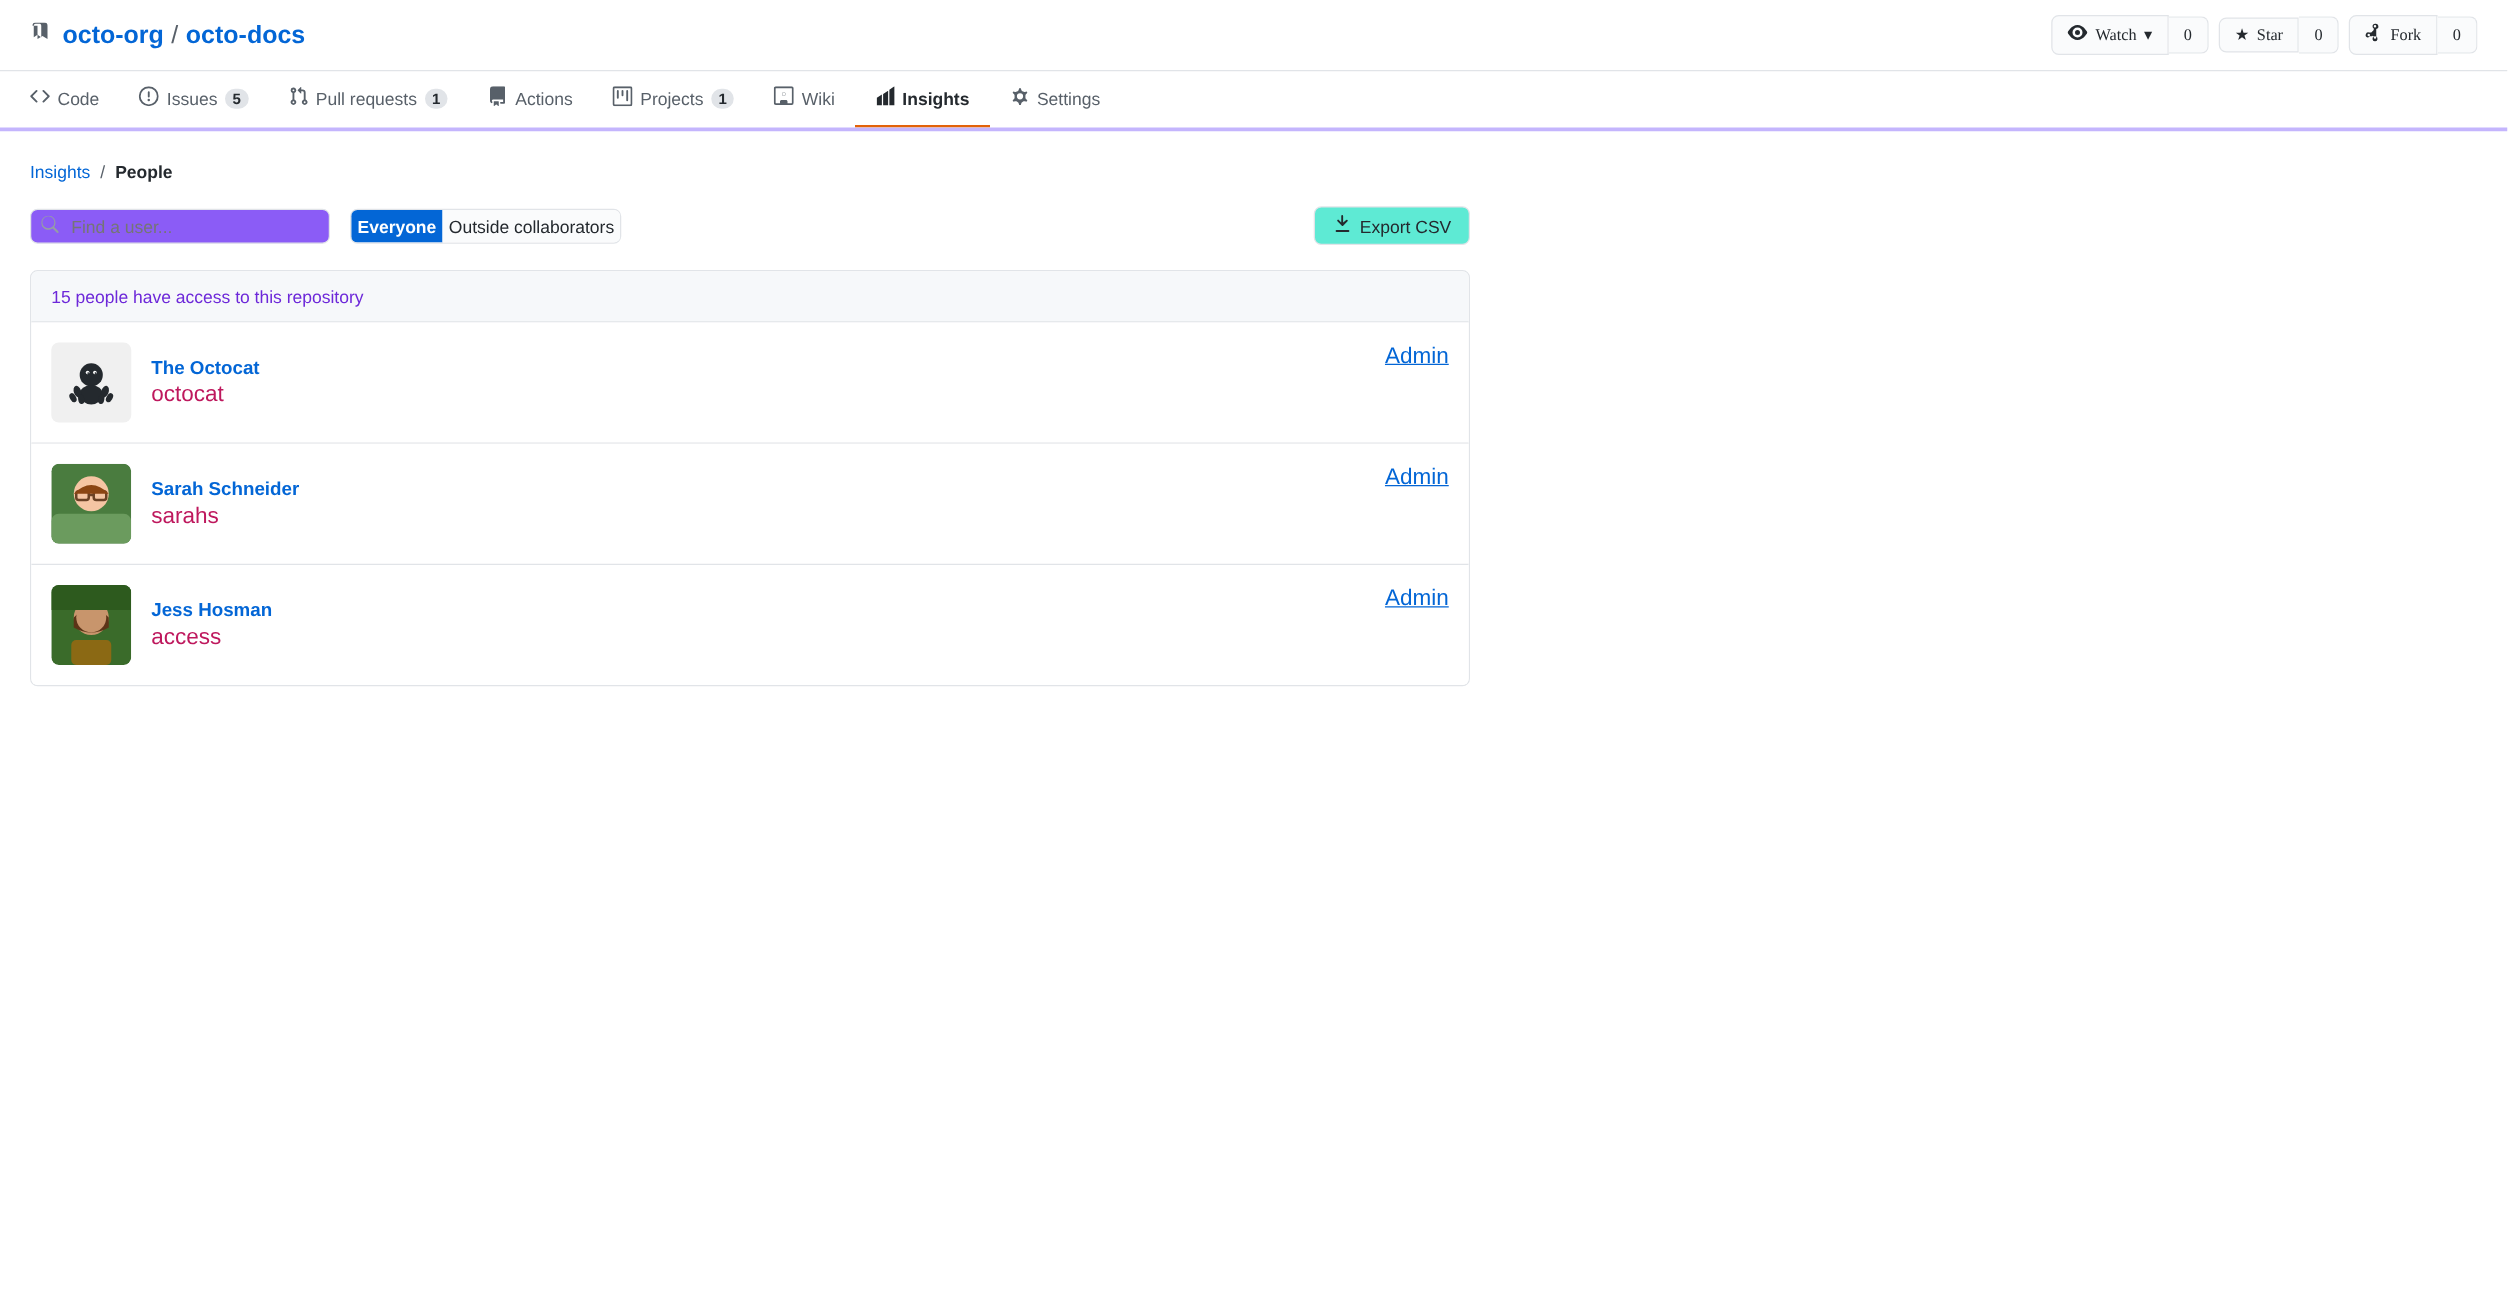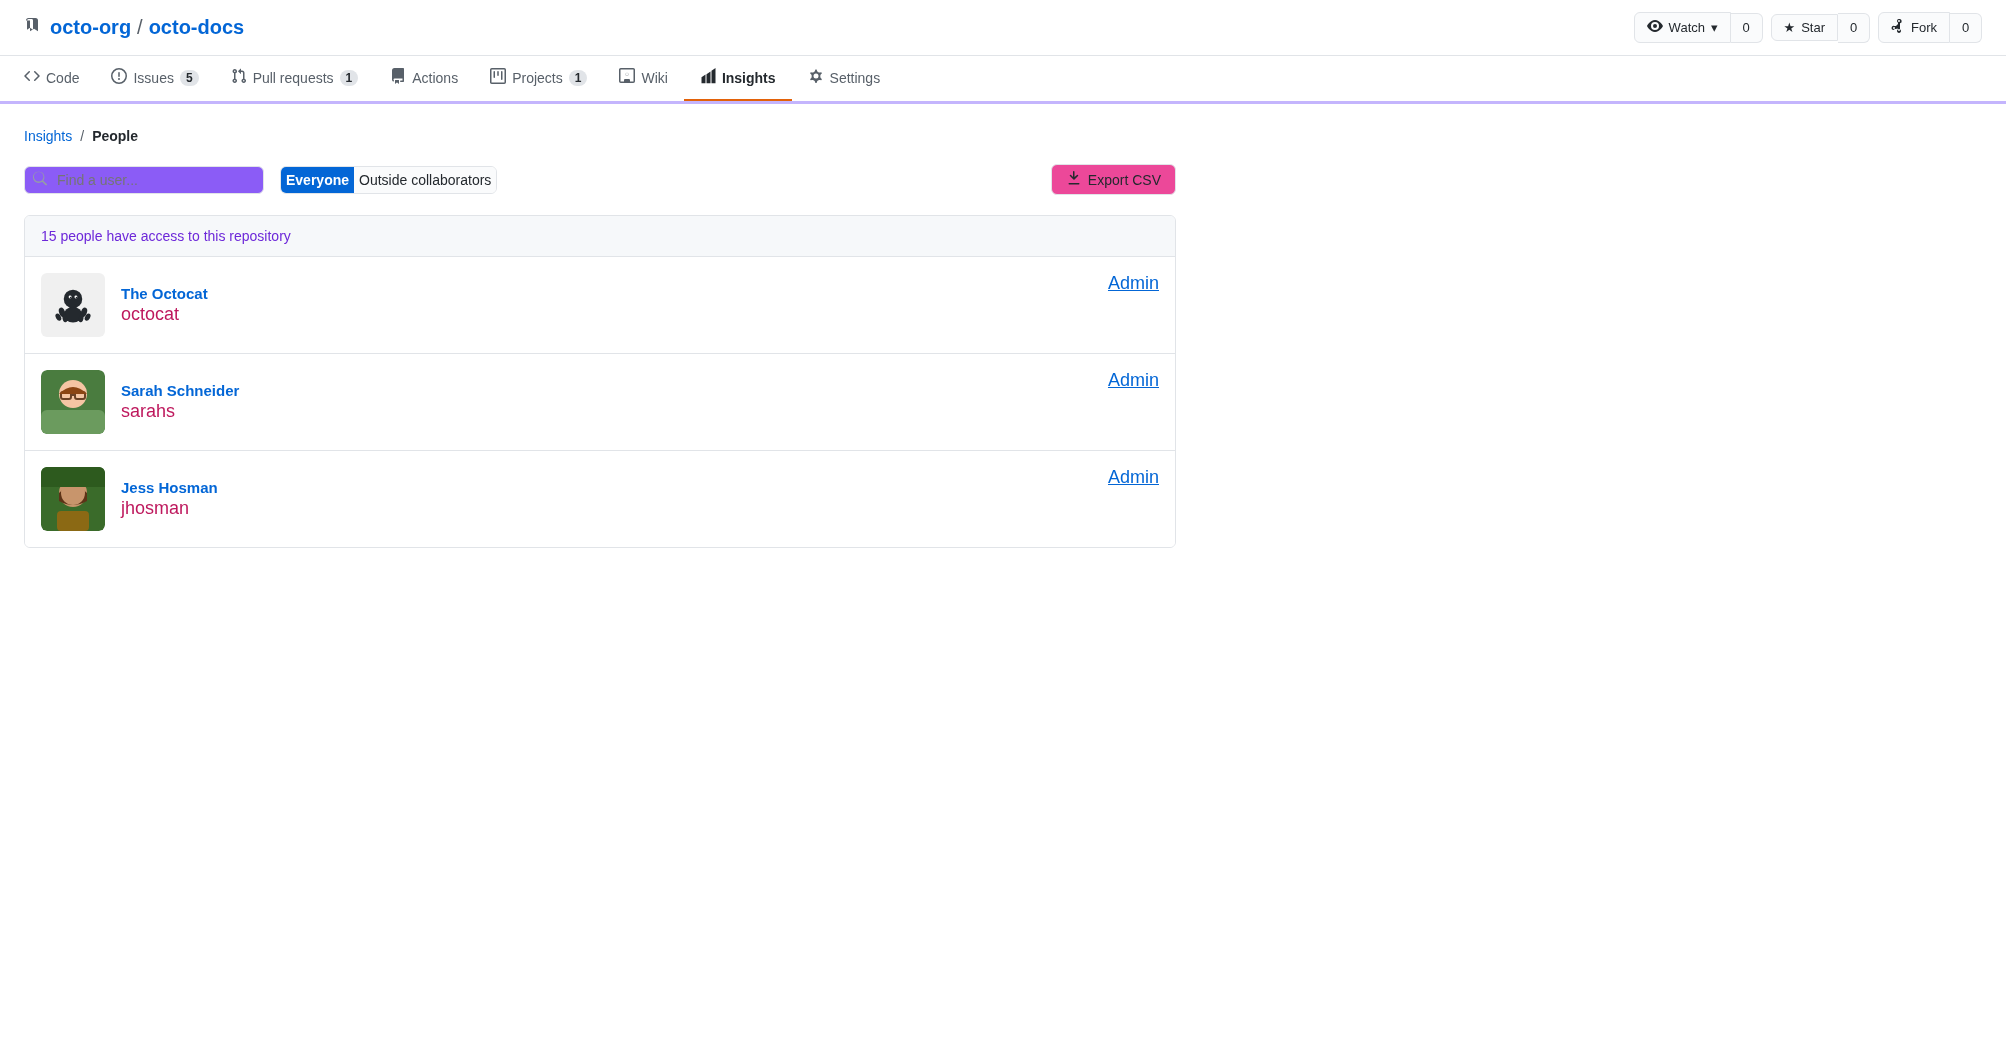--- a/index.html
+++ b/index.html
@@ -5,21 +5,21 @@
     * { box-sizing: border-box; margin: 0; padding: 0; }
     body { font-family: -apple-system, BlinkMacSystemFont, "Segoe UI", Helvetica, Arial, sans-serif; font-size: 14px; color: #24292e; background: #fff; }
 
     
     .top-bar { display: flex; align-items: center; justify-content: space-between; padding: 12px 24px; border-bottom: 1px solid #e1e4e8; }
     .repo-title { display: flex; align-items: center; gap: 6px; font-size: 20px; }
     .repo-title .org-name { color: #0366d6; text-decoration: none; font-weight: 600; }
     .repo-title .separator { color: #586069; font-weight: 300; }
     .repo-title .repo-name { color: #0366d6; text-decoration: none; font-weight: 600; }
     .repo-icon { color: #586069; margin-right: 4px; }
-    .header-actions { display: flex; align-items: center; gap: 0; }
+    .header-actions { display: flex; align-items: center; gap: 0; font-family: Liberation Serif, serif; }
     .action-btn { display: flex; align-items: center; gap: 6px; padding: 5px 12px; border: 1px solid #e1e4e8; background: #fafbfc; color: #24292e; font-size: 13px; cursor: pointer; font-family: inherit; border-radius: 6px 0 0 6px; }
     .count-badge { display: flex; align-items: center; justify-content: center; padding: 0 8px; height: 30px; border: 1px solid #e1e4e8; border-left: none; background: #fafbfc; font-size: 13px; color: #24292e; border-radius: 0 6px 6px 0; min-width: 32px; text-align: center; }
     .btn-group { display: flex; align-items: center; margin-left: 8px; }
     .btn-group:first-child { margin-left: 0; }
 
     
     .nav-tabs { display: flex; align-items: center; padding: 0 8px; border-bottom: 3px solid #c4b5fd; overflow-x: auto; }
     .nav-tab { display: flex; align-items: center; gap: 6px; padding: 12px 16px; font-size: 14px; color: #586069; text-decoration: none; border-bottom: 2px solid transparent; white-space: nowrap; cursor: pointer; }
     .nav-tab.active { color: #24292e; border-bottom-color: #e36209; font-weight: 600; }
     .tab-count { background: #e1e4e8; color: #24292e; border-radius: 20px; padding: 1px 6px; font-size: 12px; font-weight: 600; }
@@ -35,21 +35,21 @@
 
     
     .filters-row { display: flex; align-items: center; justify-content: space-between; margin-bottom: 20px; }
     .filters-left { display: flex; align-items: center; gap: 0; }
     .search-input-wrap { position: relative; }
     .search-input-wrap input { padding: 5px 12px 5px 32px; border: 1px solid #e1e4e8; border-radius: 6px; font-size: 14px; width: 240px; color: #24292e; background: #8b5cf6; }
     .search-input-wrap .search-icon-inside { position: absolute; left: 9px; top: 50%; transform: translateY(-50%); color: #959da5; }
     .toggle-group { display: flex; border: 1px solid #e1e4e8; border-radius: 6px; overflow: hidden; margin-left: 16px; }
     .toggle-btn { padding: 5px 5px; font-size: 14px; cursor: pointer; border: none; font-family: inherit; background: #fafbfc; color: #24292e; }
     .toggle-btn.active { background: #0366d6; color: #fff; font-weight: 600; }
-    .export-btn { display: flex; align-items: center; gap: 6px; padding: 5px 14px; border: 1px solid #e1e4e8; border-radius: 6px; background: #ec4899; font-size: 14px; cursor: pointer; font-family: inherit; color: #24292e; }
+    .export-btn { display: flex; align-items: center; gap: 6px; padding: 5px 14px; border: 1px solid #e1e4e8; border-radius: 6px; background: #5eead4; font-size: 14px; cursor: pointer; font-family: inherit; color: #24292e; }
 
     
     .people-container { border: 1px solid #e1e4e8; border-radius: 6px; overflow: hidden; }
     .people-header { background: #f6f8fa; padding: 12px 16px; font-size: 14px; color: #6d28d9; border-bottom: 1px solid #e1e4e8; }
     .person-row { display: flex; justify-content: space-between; padding: 16px; border-bottom: 1px solid #e1e4e8; background: #fff; }
     .person-row:last-child { border-bottom: none; }
     .person-left { display: flex; align-items: center; gap: 16px; }
     .avatar-placeholder { width: 64px; height: 64px; border-radius: 6px; background: #f0f0f0; display: flex; align-items: center; justify-content: center; overflow: hidden; }
     .person-info { display: flex; flex-direction: column; gap: 2px; }
     .person-name { color: #0366d6; font-weight: 600; font-size: 15px; text-decoration: none; }
@@ -280,20 +280,20 @@
             <path d="M18 26 Q32 12 46 26 L46 34 Q32 42 18 34Z" fill="#5c3317"></path>
             <circle cx="32" cy="26" r="12" fill="#c8956c"></circle>
 
             <rect x="16" y="44" width="32" height="20" rx="4" fill="#8b6914"></rect>
 
             <rect x="0" y="0" width="64" height="20" fill="#2d5a1e"></rect>
           </svg>
         </div>
         <div class="person-info">
           <a href="#" class="person-name">Jess Hosman</a>
-          <span class="person-username">jhosman</span>
+          <span class="person-username">access</span>
         </div>
       </div>
       <span class="person-role">Admin</span>
     </div>
 
   </div>
 </div>
 
 </body></html>

